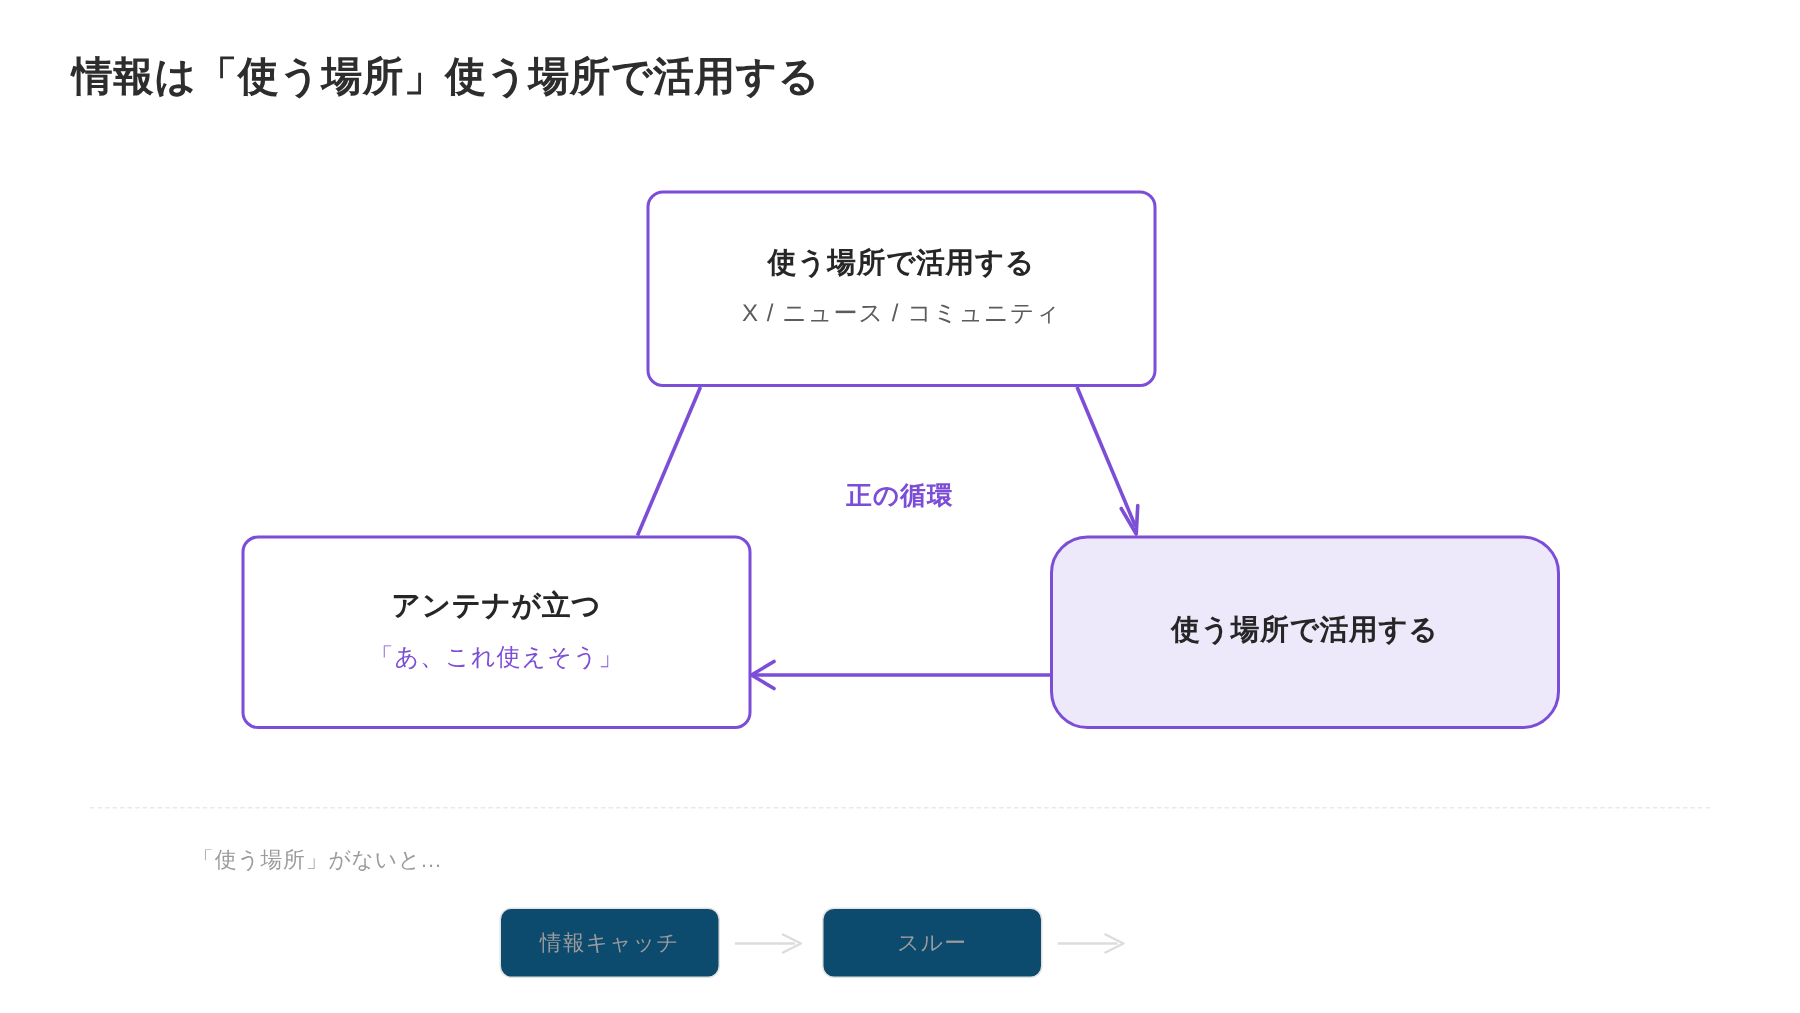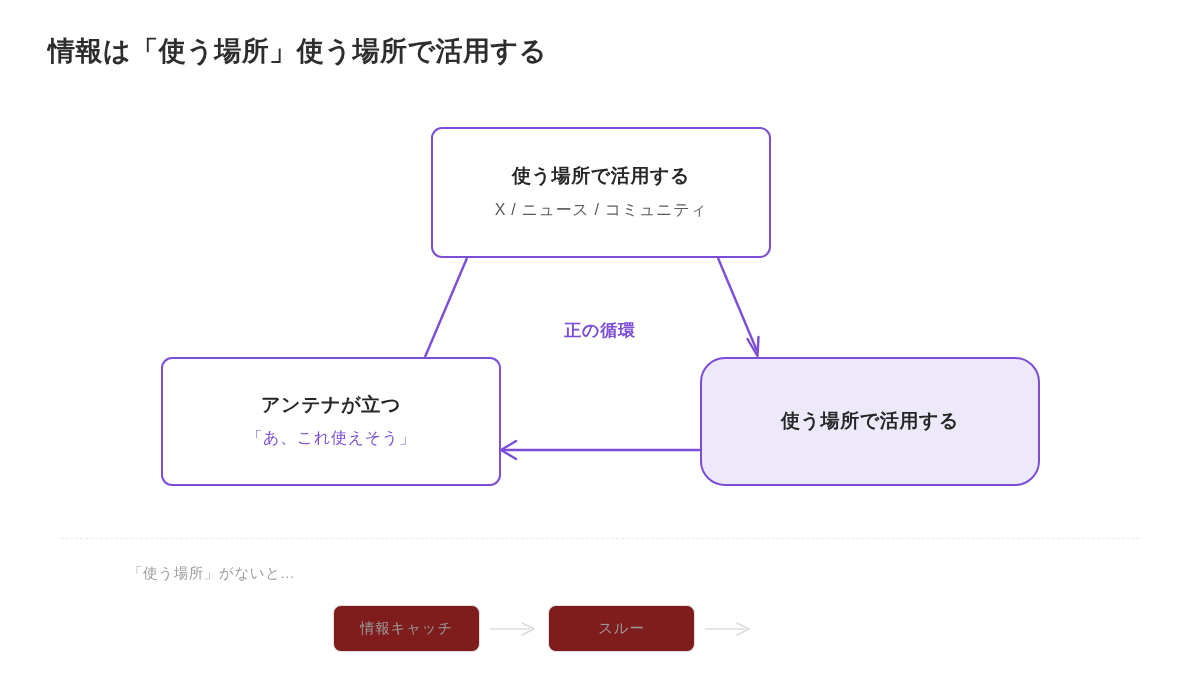--- a/index.html
+++ b/index.html
@@ -118,21 +118,21 @@
     display: flex;
     align-items: center;
   }
   .fail-chip {
     box-sizing: border-box;
     height: 47px;
     min-width: 147px;
     padding: 0 22px;
     border: 1.4px solid #e2e2e2;
     border-radius: 8px;
-    background: #7f1d1d;
+    background: #0c4a6e;
     display: flex;
     align-items: center;
     justify-content: center;
     font-size: 14.5px;
     color: #9b9b9b;
     letter-spacing: 0.8px;
     white-space: nowrap;
   }
   .fail-arrow {
     width: 48px;

